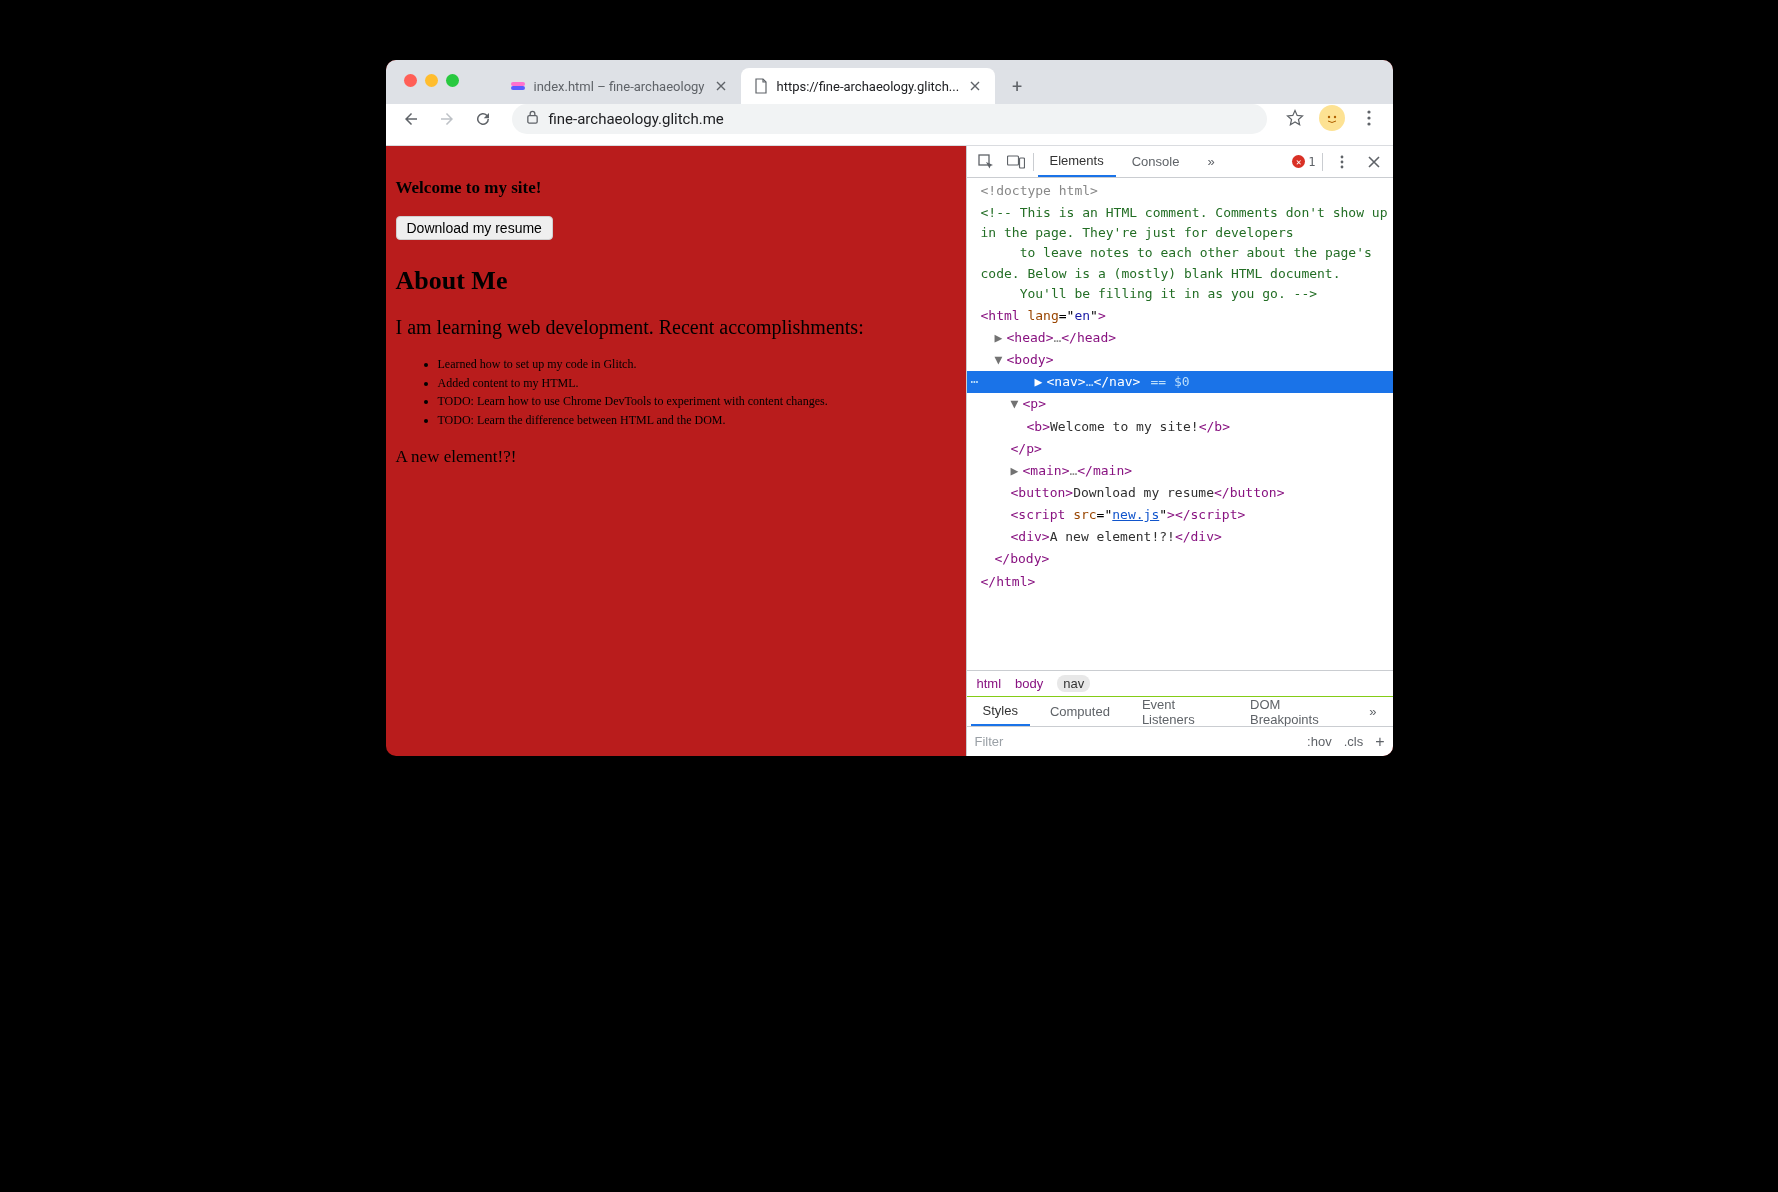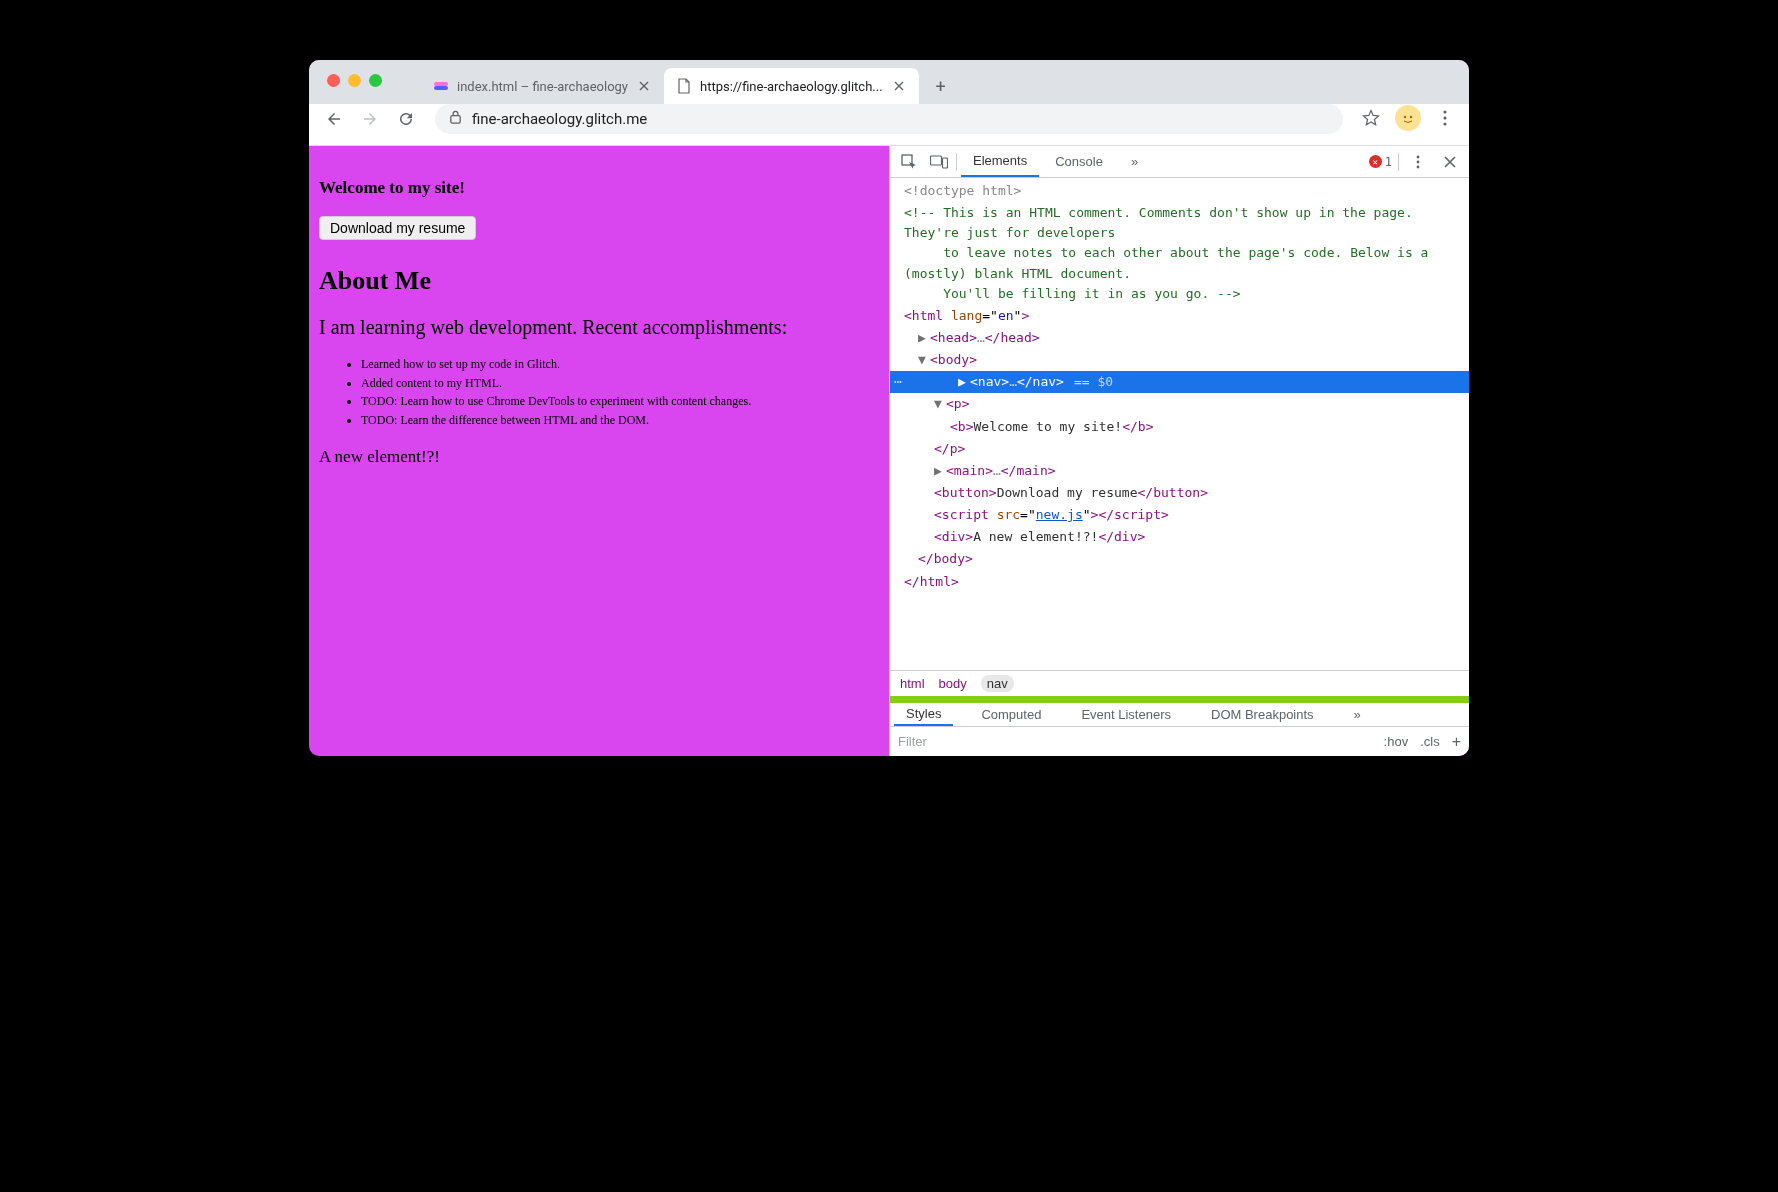--- a/index.html
+++ b/index.html
@@ -4,22 +4,22 @@
   <style>
     * { margin: 0; padding: 0; box-sizing: border-box; }
     body {
       background: #000;
       font-family: -apple-system, BlinkMacSystemFont, "Segoe UI", Roboto, sans-serif;
       width: 1778px; height: 1192px;
       display: flex; align-items: flex-start; justify-content: center;
       padding-top: 60px;
     }
     .browser-window {
-      width: 1160px;
-      background: #d946ef;
+      width: 1007px;
+      background: #b91c1c;
       border-radius: 10px;
       box-shadow: 0 20px 60px rgba(0,0,0,0.5);
       overflow: hidden;
     }
     .tab-bar {
       background: #dee1e6;
       height: 44px;
       display: flex;
       align-items: flex-end;
       padding-left: 12px;
@@ -222,24 +222,24 @@
       padding: 0 10px;
       font-size: 13px;
       gap: 14px;
       font-family: -apple-system, sans-serif;
     }
     .bc-item { color: #881280; }
     .bc-item.active { background:#e8e8e8; color:#333; padding:1px 6px; border-radius:8px;}
 
     .styles-header {
       height: 30px;
-      border-top: 7px solid #84cc16;
+      border-top: 1px solid #84cc16;
       display:flex; align-items:center;
       font-size:13px; color:#5f6368;
-      padding: 0 4px; gap: 16px;
+      padding: 0 4px; gap: 8px;
       font-family: -apple-system, sans-serif;
     }
     .styles-tab { padding: 0 12px; height:100%; display:flex; align-items:center;}
     .styles-tab.active { color:#333; border-bottom: 2px solid #1a73e8;}
     .styles-filter-row {
       height: 30px;
       border-top: 1px solid #cacdd1;
       display:flex; align-items:center;
       padding: 0 8px;
       font-size: 13px;

